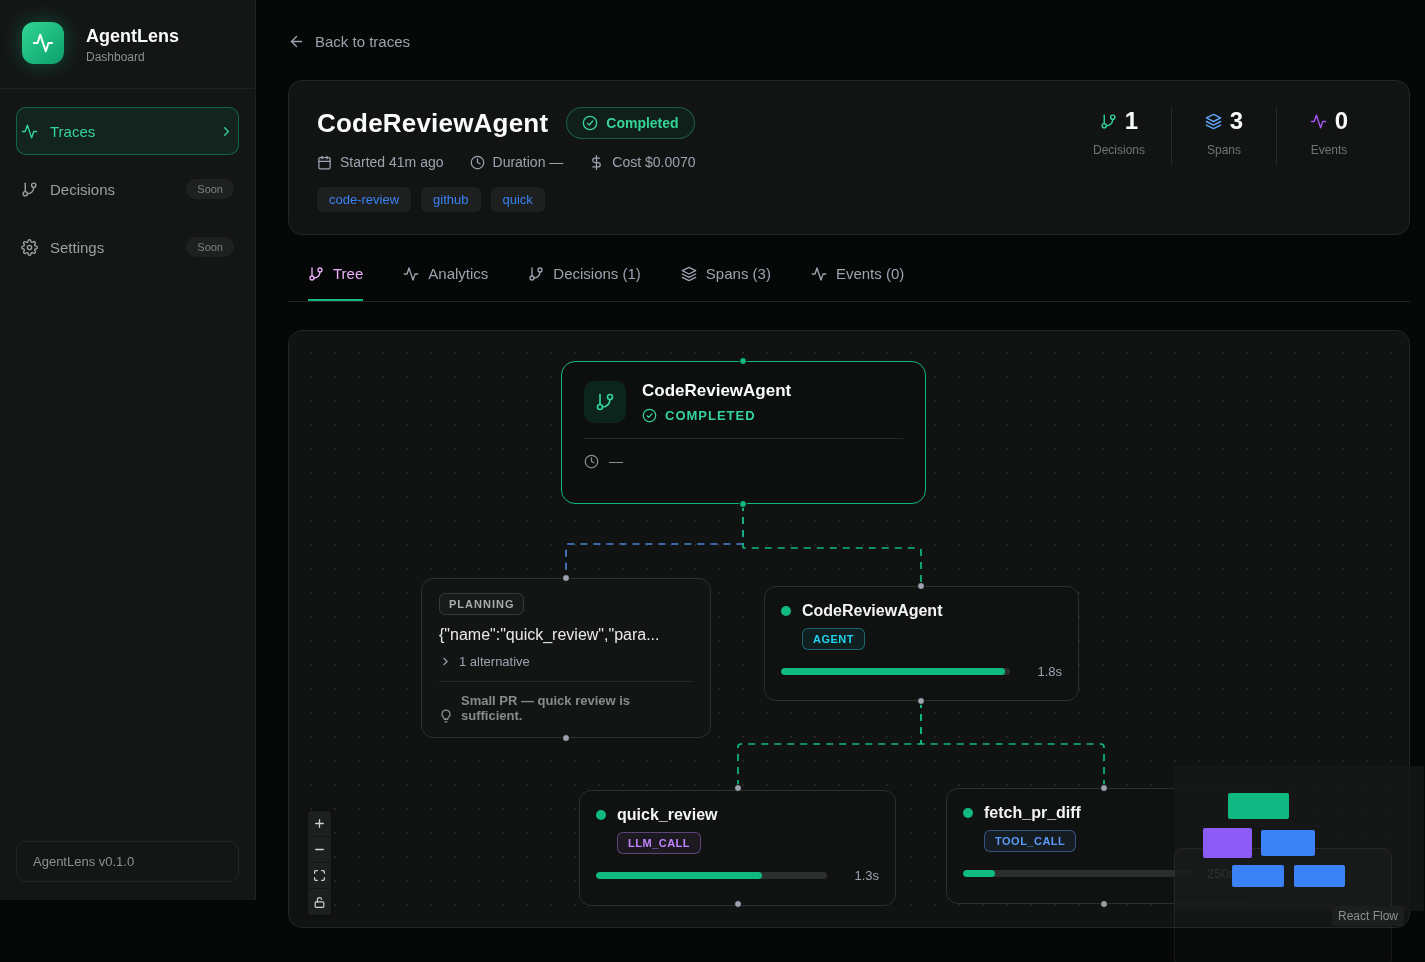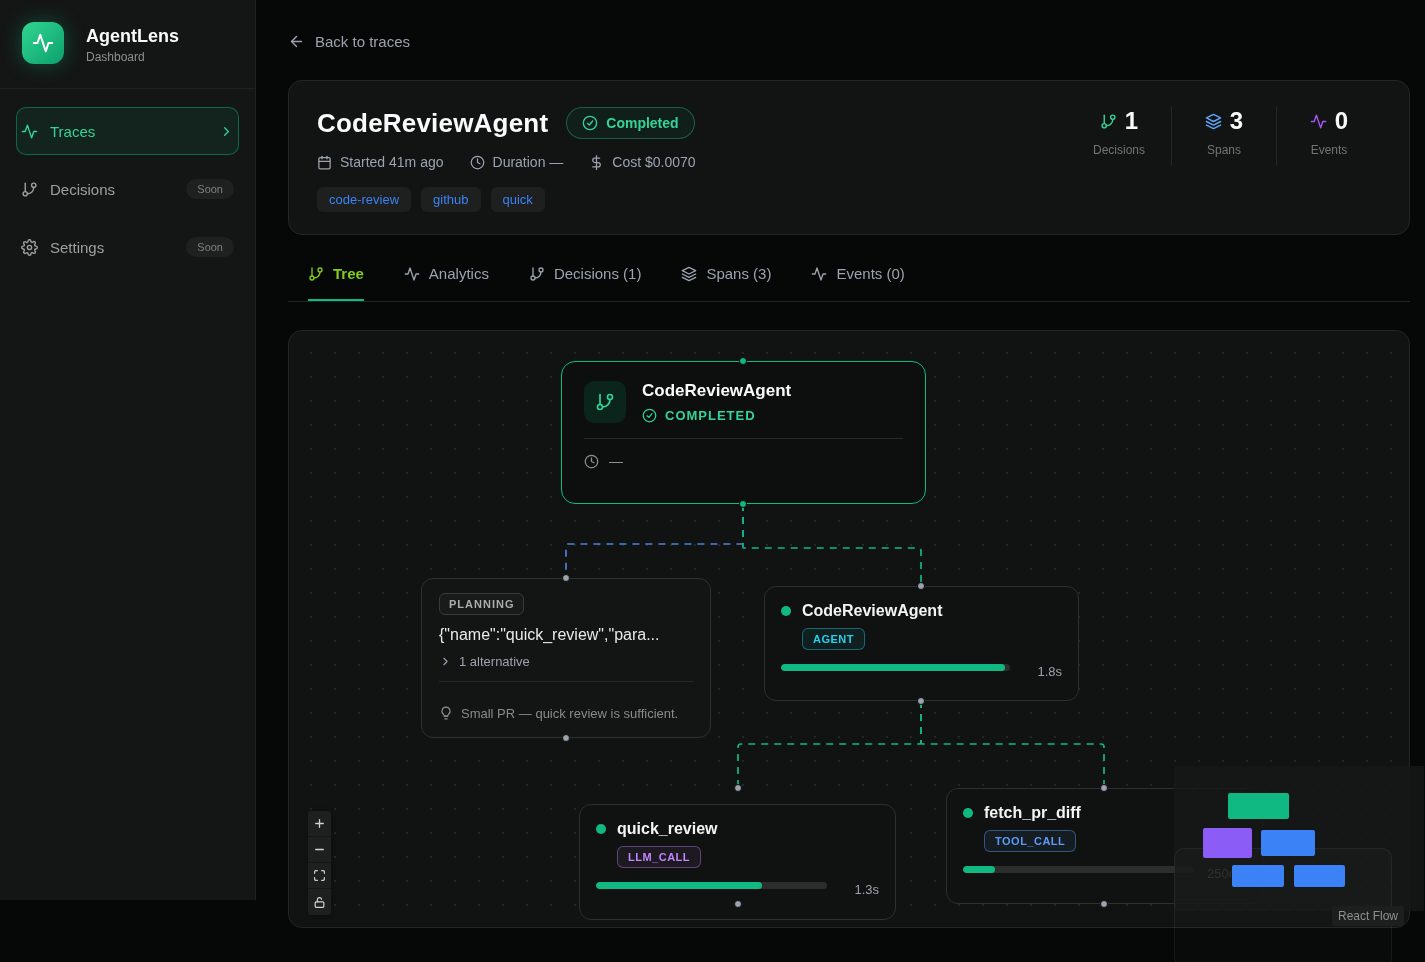--- a/index.html
+++ b/index.html
@@ -48,21 +48,21 @@
   .stat { width:104px; text-align:center; }
   .stat-top { display:flex; align-items:center; justify-content:center; gap:8px; }
   .stat-value { font-size:24px; font-weight:700; color:#f9fafb; }
   .stat-label { font-size:12px; color:#6f7572; margin-top:8px; }
   .stat-divider { width:1px; height:58px; background:#262928; }
 
   .tabs { position:absolute; left:32px; top:262px; width:1122px; height:40px;
           border-bottom:1px solid #222524; display:flex; gap:40px; padding-left:20px; }
   .tab { display:flex; align-items:center; gap:9px; font-size:15px; color:#9ca3af;
          padding-bottom:14px; cursor:pointer; border-bottom:2px solid transparent; }
-  .tab.active { color:#84cc16; border-bottom-color:#10b981;font-weight:bold; }
+  .tab.active { color:#f0abfc; border-bottom-color:#10b981; }
 
   
   .canvas { position:absolute; left:32px; top:330px; width:1122px; height:598px;
             background:#111312; border:1px solid #222524; border-radius:14px;
             background-image:radial-gradient(circle,#242725 1px,transparent 1.3px);
             background-size:24px 24px; background-position:10px 10px; }
   .edges { position:absolute; left:0; top:0; width:1122px; height:598px; pointer-events:none; }
   .handle { position:absolute; width:8px; height:8px; border-radius:50%; transform:translate(-50%,-50%);
             border:1px solid #0c0e0d; }
   .handle.green { background:#10b981; }
@@ -80,35 +80,35 @@
   .root-divider { border-top:1px solid #262927; margin:0 22px; }
   .root-foot { display:flex; align-items:center; gap:10px; padding:14px 22px; color:#8b918e; font-size:14px; }
 
   .planning-node { left:132px; top:247px; width:290px; height:160px; background:#131514;
                    border:1px solid #2d312f; padding:14px 17px; }
   .plan-chip { display:inline-block; border:1px solid #363a38; background:#191b1a; border-radius:6px;
                padding:4px 9px; font-size:11px; font-weight:600; color:#a8aeab; letter-spacing:1px;text-align:right; }
   .plan-json { margin-top:11px; font-size:16px; color:#e8eae9; white-space:nowrap; overflow:hidden; }
   .plan-alt { display:flex; align-items:center; gap:7px; margin-top:10px; font-size:13px; color:#9ca3af; cursor:pointer; }
   .plan-divider { border-top:1px solid #262927; margin-top:12px; }
-  .plan-rationale { display:flex; align-items:flex-start; gap:8px; margin-top:24px; font-size:13px; color:#868c89; }
+  .plan-rationale { display:flex; align-items:flex-end; gap:8px; margin-top:11px; font-size:13px; color:#868c89;font-weight:bold; }
 
   .span-node { width:317px; height:116px; background:#101211; border:1px solid #2b2f2d; padding:15px 16px; }
   .span-agent { left:475px; top:255px; width:315px; height:115px; }
-  .span-llm  { left:290px; top:473px; }
+  .span-llm  { left:290px; top:459px; }
   .span-tool { left:657px; top:457px; }
   .span-head { display:flex; align-items:center; gap:11px; }
   .dot { width:10px; height:10px; border-radius:50%; background:#10b981; flex:0 0 auto; }
   .span-title { font-size:16px; font-weight:700; color:#f3f4f6; }
   .span-badge { display:inline-block; margin:8px 0 0 21px; font-size:11px; font-weight:700;
                 letter-spacing:.5px; border-radius:6px; padding:4px 10px; border:1px solid; }
   .badge-agent { color:#22d3ee; border-color:rgba(34,211,238,.4); background:rgba(34,211,238,.07); }
   .badge-llm   { color:#c084fc; border-color:rgba(192,132,252,.4); background:rgba(192,132,252,.07); }
   .badge-tool  { color:#5b9bf8; border-color:rgba(91,155,248,.45); background:rgba(91,155,248,.08); }
-  .bar-row { display:flex; gap:12px; margin-top:14px; }
+  .bar-row { display:flex; align-items:center; gap:12px; margin-top:14px; }
   .bar-track { flex:1; height:7px; border-radius:4px; background:#2b2e2c; overflow:hidden; }
   .bar-fill { height:100%; border-radius:4px; background:#10b981; }
   .bar-label { font-size:13px; color:#9ca3af; min-width:40px; text-align:right; }
 
   .flow-controls { position:absolute; left:19px; top:480px; width:23px; border-radius:3px; overflow:hidden;
                    box-shadow:0 0 4px rgba(0,0,0,.4); }
   .ctrl-btn { width:23px; height:26px; background:#1d201e; border:none; border-bottom:1px solid #151716;
               color:#cfd4d1; display:flex; align-items:center; justify-content:center; cursor:pointer; }
   .ctrl-btn:last-child { border-bottom:none; }
 
@@ -174,20 +174,21 @@
             <circle cx="12" cy="12" r="3"></circle>
             <path d="M19.4 15a1.65 1.65 0 0 0 .33 1.82l.06.06a2 2 0 0 1 0 2.83 2 2 0 0 1-2.83 0l-.06-.06a1.65 1.65 0 0 0-1.82-.33 1.65 1.65 0 0 0-1 1.51V21a2 2 0 0 1-2 2 2 2 0 0 1-2-2v-.09A1.65 1.65 0 0 0 9 19.4a1.65 1.65 0 0 0-1.82.33l-.06.06a2 2 0 0 1-2.83 0 2 2 0 0 1 0-2.83l.06-.06a1.65 1.65 0 0 0 .33-1.82 1.65 1.65 0 0 0-1.51-1H3a2 2 0 0 1-2-2 2 2 0 0 1 2-2h.09A1.65 1.65 0 0 0 4.6 9a1.65 1.65 0 0 0-.33-1.82l-.06-.06a2 2 0 0 1 0-2.83 2 2 0 0 1 2.83 0l.06.06a1.65 1.65 0 0 0 1.82.33H9a1.65 1.65 0 0 0 1-1.51V3a2 2 0 0 1 2-2 2 2 0 0 1 2 2v.09a1.65 1.65 0 0 0 1 1.51 1.65 1.65 0 0 0 1.82-.33l.06-.06a2 2 0 0 1 2.83 0 2 2 0 0 1 0 2.83l-.06.06a1.65 1.65 0 0 0-.33 1.82V9a1.65 1.65 0 0 0 1.51 1H21a2 2 0 0 1 2 2 2 2 0 0 1-2 2h-.09a1.65 1.65 0 0 0-1.51 1z"></path>
           </svg>
       </span>
       <span>Settings</span>
       <span class="spacer"></span>
       <span class="soon">Soon</span>
     </div>
   </nav>
 
+  <div class="side-footer">AgentLens v0.1.0</div>
 </aside>
 
 <main class="main">
 
   <div class="back-link">
     <span>
       <svg width="17" height="17" viewBox="0 0 24 24" fill="none" stroke="currentColor" stroke-width="2" stroke-linecap="round" stroke-linejoin="round">
           <line x1="19" y1="12" x2="5" y2="12"></line>
           <polyline points="12 19 5 12 12 5"></polyline>
         </svg>

